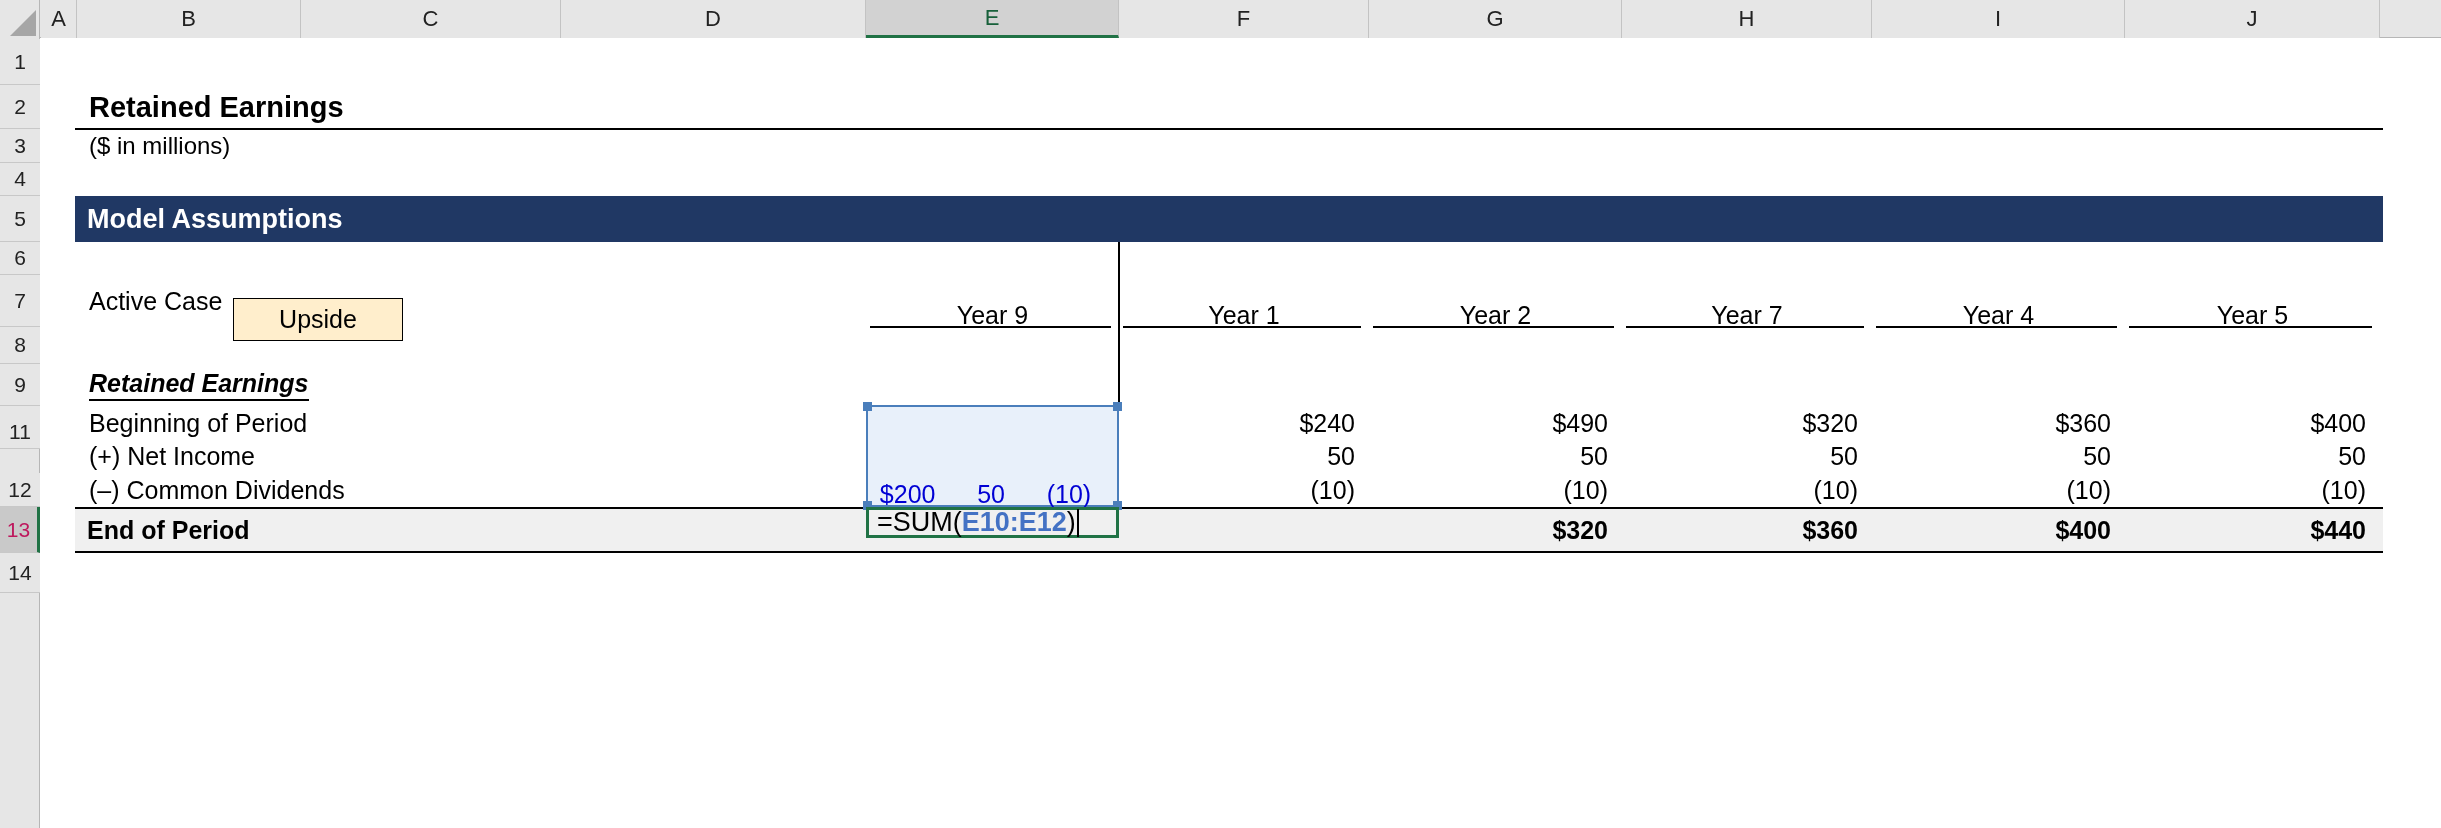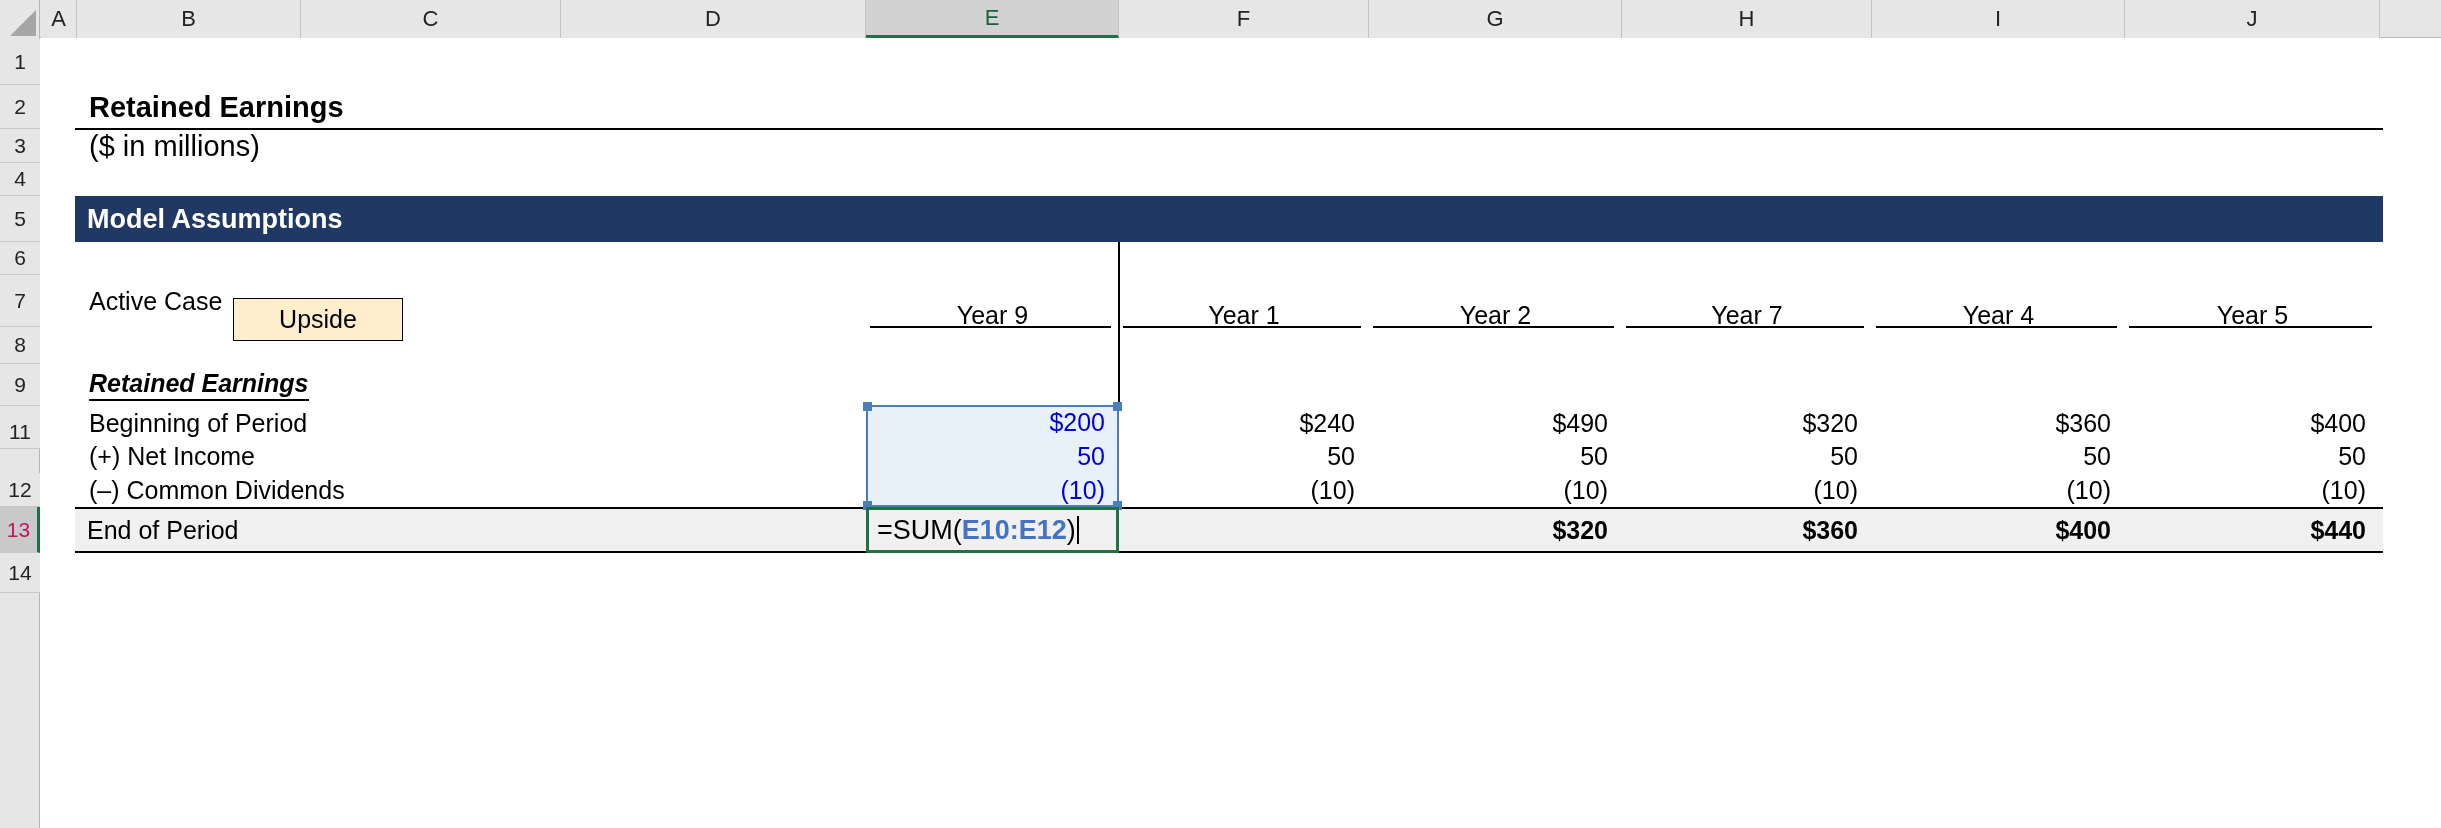--- a/index.html
+++ b/index.html
@@ -85,41 +85,41 @@
     box-sizing: border-box;
     display: flex; align-items: center;
     font-size: 25px; color: #000;
     white-space: nowrap;
   }
   .right { justify-content: flex-end; padding-right: 14px; }
   .center { justify-content: center; margin-top: 14px; }
   .left { justify-content: flex-start; padding-left: 12px; }
 
   .title { font-size: 29px; font-weight: bold; }
-  .subtitle { font-size: 29px; }
+  .subtitle { font-size: 24px; }
   .band {
     background: #203864;
     color: #ffffff;
     font-size: 27px;
     font-weight: bold;
   }
   .sechead {
     font-weight: bold;
     font-style: italic;
     font-size: 25px;
   }
   .sechead span { border-bottom: 2px solid #000; padding-bottom: 1px; }
   .inputcell {
     background: #ffeecc;
     border: 1px solid #000;
     color: #000;
   }
   .totalrow {
     background: #f0f0f0;
-    font-weight: normal;
+    font-weight: bold;
     border-top: 2px solid #000;
     border-bottom: 2px solid #000;
   }
   .hrule { position: absolute; background: #000; height: 2px; }
   .vrule { position: absolute; background: #000; width: 2px; }
 
   
   .rangehl {
     position: absolute;
     background: #e8f0fa;
@@ -130,21 +130,21 @@
   .rangehl .handle {
     position: absolute; width: 9px; height: 9px;
     background: #4a7ebb;
   }
   .hl-tl { left: -5px; top: -5px; }
   .hl-tr { right: -5px; top: -5px; }
   .hl-bl { left: -5px; bottom: -5px; }
   .hl-br { right: -5px; bottom: -5px; }
   .rangevals {
     position: absolute; z-index: 3;
-    display: flex; flex-direction: column;
+    display: flex; 
     align-items: flex-end;
     justify-content: space-around;
   }
   .rangevals div {
     font-size: 25px; color: #0000d4;
     padding-right: 14px;
     line-height: 1;
   }
   .editcell {
     position: absolute;
@@ -273,21 +273,21 @@
       <div class="handle hl-tr"></div>
       <div class="handle hl-bl"></div>
       <div class="handle hl-br"></div>
     </div>
     <div class="rangevals" id="rangevals" style="left: 825px; top: 366px; width: 253px; height: 102px;">
         <div>$200</div>
         <div>50</div>
         <div>(10)</div>
       </div>
 
-    <div class="editcell" id="editcell" style="left: 825px; top: 468px; width: 253px; height: 46px;">
+    <div class="editcell" id="editcell" style="left: 825px; top: 468px; width: 253px; height: 31px;">
       <span>=SUM(</span>
         <span class="ref">E10:E12</span>
         <span>)</span>
     <span class="caret"></span>
       </div>
 
   </div>
 </div>
 
 </body></html>

